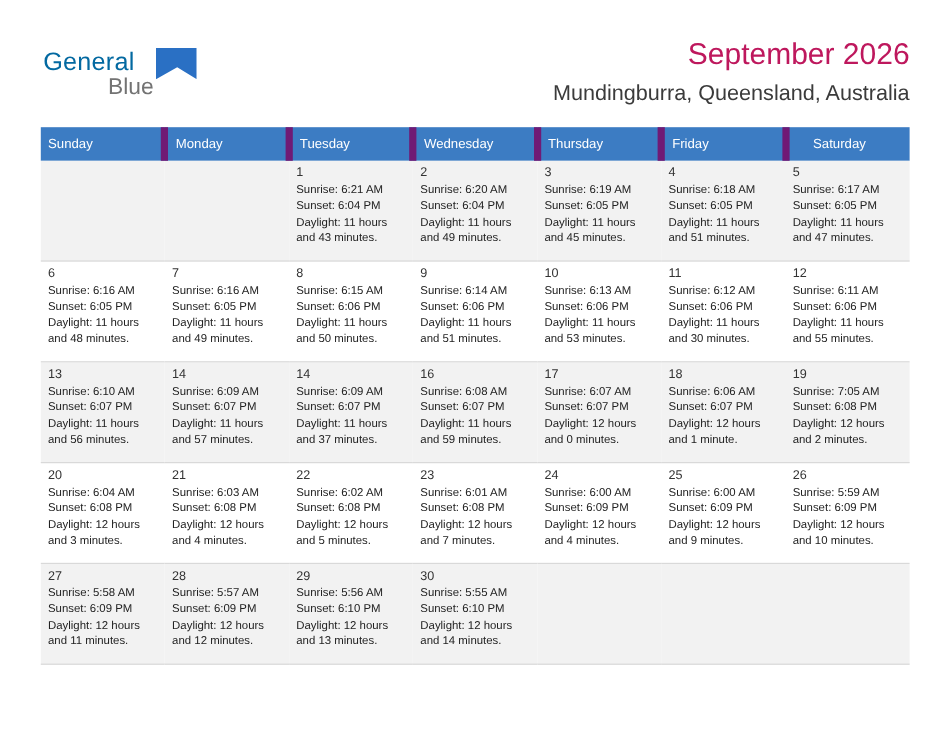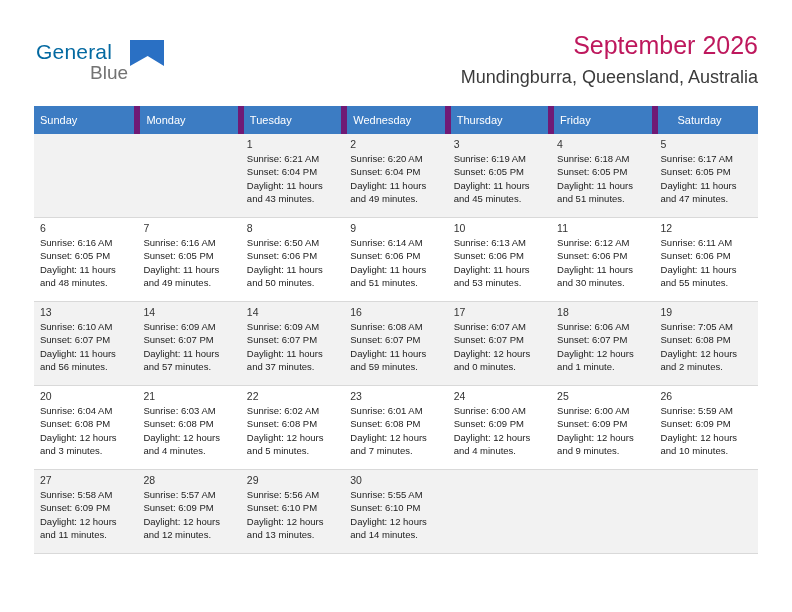--- a/index.html
+++ b/index.html
@@ -216,21 +216,21 @@
             <div class="lines">
               <span>Sunrise: 6:16 AM</span>
               <span>Sunset: 6:05 PM</span>
               <span>Daylight: 11 hours</span>
               <span>and 49 minutes.</span>
             </div>
           </td>
           <td>
             <span class="daynum">8</span>
             <div class="lines">
-              <span>Sunrise: 6:50 AM</span>
+              <span>Sunrise: 6:15 AM</span>
               <span>Sunset: 6:06 PM</span>
               <span>Daylight: 11 hours</span>
               <span>and 50 minutes.</span>
             </div>
           </td>
           <td>
             <span class="daynum">9</span>
             <div class="lines">
               <span>Sunrise: 6:14 AM</span>
               <span>Sunset: 6:06 PM</span>

